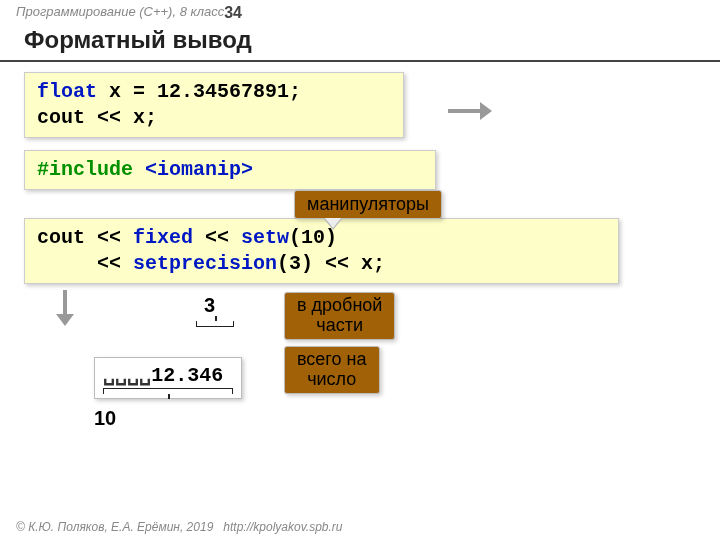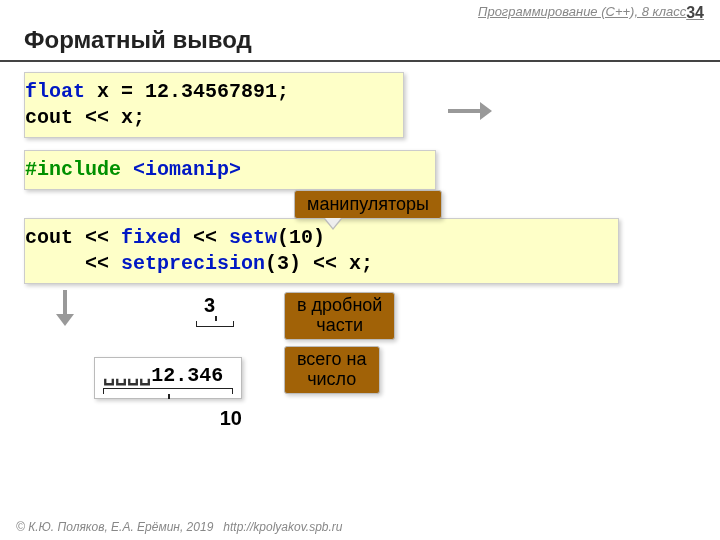--- a/index.html
+++ b/index.html
@@ -6,42 +6,41 @@
   body {
     width: 720px;
     height: 540px;
     background: #fff;
     font-family: Arial, sans-serif;
     position: relative;
     overflow: hidden;
   }
   .header-bar {
     display: flex;
-    justify-content: flex-end;
+    justify-content: flex-start;
     padding: 4px 16px 2px 16px;
     font-size: 13px;
     color: #888;
     font-style: italic;
-    text-decoration: underline;
   }
   .page-num { font-weight: bold; font-style: normal; color: #444; font-size: 16px;}
   .title {
     font-size: 24px;
     font-weight: bold;
     color: #222;
     padding: 2px 0 6px 24px;
     border-bottom: 2px solid #444;
     margin-bottom: 10px;
   }
   .content { position: relative; padding: 0 24px; }
   .codebox {
     background: #FEFFC8;
     border: 1px solid #ccc;
     box-shadow: 2px 2px 4px rgba(0,0,0,0.2);
-    padding: 6px 0;
+    padding: 6px 12px;
     font-family: "Courier New", monospace;
     font-weight: bold;
     font-size: 20px;
     line-height: 1.3;
     white-space: pre;
     display: inline-block;
   }
   .kw-blue { color: #0018c4; }
   .kw-green { color: #009000; }
   .whitebox {
@@ -173,21 +172,21 @@
         <div class="arrow-down-head"></div>
     </div>
 
     <div style="position:absolute; left:70px; top:28px;">
       <div class="bignum" style="position:absolute; left:110px; top:-24px;">3</div>
       <div class="whitebox" style="padding:4px 8px;margin-top:39px;">
         <span class="space-char">␣␣␣␣</span><span>12.</span><span>346</span>
         <div class="under-bracket" style="width:38px; position:absolute; left:102px; top:2px; transform:scaleY(-1);"></div>
         <div class="under-bracket" style="width:130px;"></div>
       </div>
-      <div class="bignum" style="text-align:right; margin-top:8px;">10</div>
+      <div class="bignum" style="text-align:left; margin-top:8px;">10</div>
     </div>
 
     <div style="position:absolute; left:260px; top:56px;">
       <div class="callout" style="white-space:pre; line-height:1.1;">всего на
 число</div>
     </div>
     <div style="position:absolute; left:260px; top:2px;">
       <div class="callout" style="white-space:pre; line-height:1.1;">в дробной
 части</div>
     </div>

